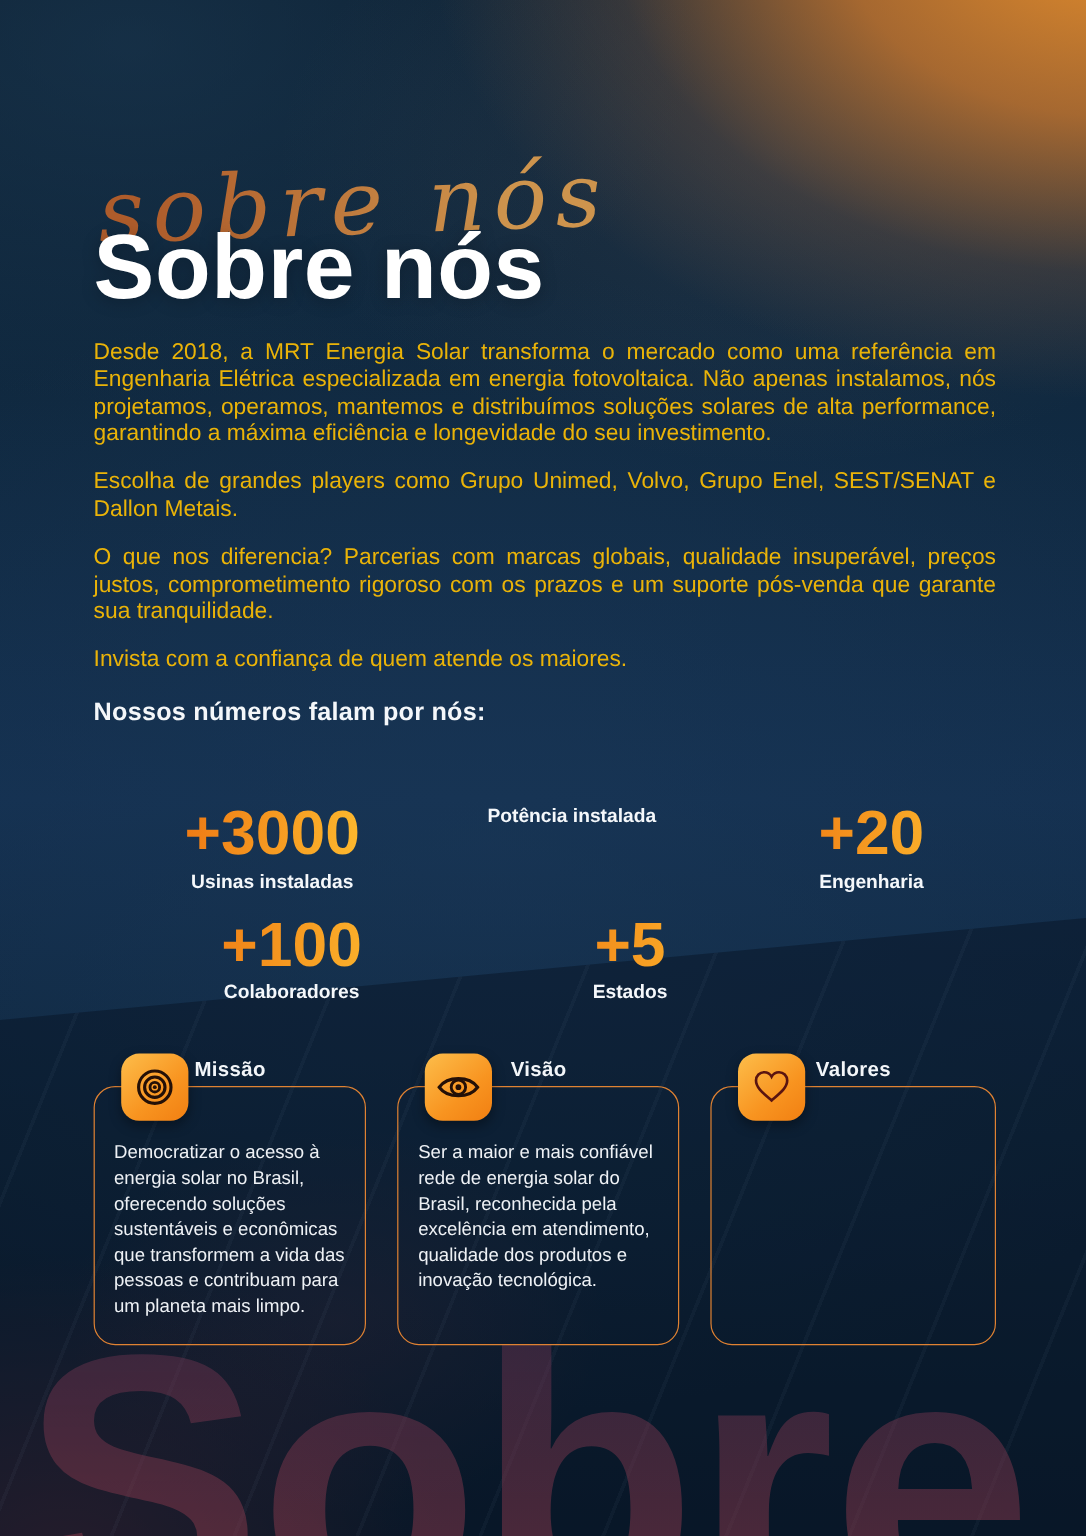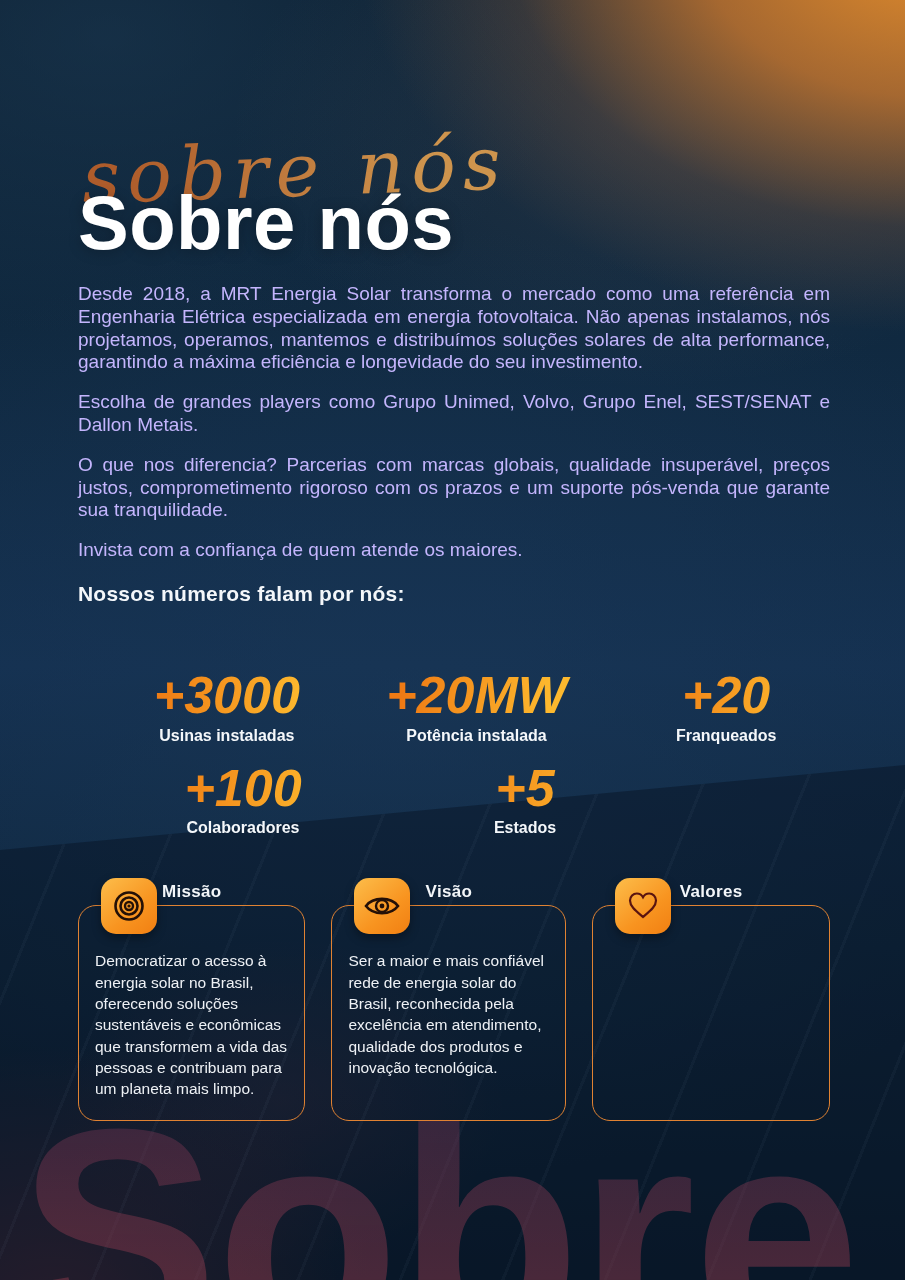--- a/index.html
+++ b/index.html
@@ -60,40 +60,40 @@
   }
   h1.page-title {
     position: relative;
     font-size: 76px; font-weight: 700; line-height: 1; color: #ffffff;
     letter-spacing: 0.5px;
     text-shadow: 0 2px 14px rgba(0,0,0,0.25);
   }
 
   .body-copy p {
     margin-top: 17px;
-    font-size: 19px; line-height: 1.2; color: #c4b5fd;
+    font-size: 19px; line-height: 1.2; color: #eab308;
     text-align: justify;
   }
   .body-copy p.first { margin-top: 22px; }
 
   h2.numbers-heading {
     margin-top: 20px;
     font-size: 21px; font-weight: 700; color: #f4f7fa; letter-spacing: 0.2px;
   }
 
   
   .stats { margin-top: 62px; }
   .stats-row { display: flex; padding-left: 45px; }
   .stats-row + .stats-row { margin-top: 16px; }
   .stat { width: 240px; text-align: center; }
   .stat + .stat { margin-left: 42px; }
   .stat-value {
     font-size: 52px; font-weight: 800; line-height: 1.05; letter-spacing: 0;
     background: linear-gradient(97deg, #ee7a14 15%, #fdb92e 85%);
-    -webkit-background-clip: text; background-clip: text; color: transparent; font-style: italic;
+    -webkit-background-clip: text; background-clip: text; color: transparent;
   }
   .stat-label {
     margin-top: 4px;
     font-size: 16px; font-weight: 700; color: #f5f8fb;
   }
 
   
   .cards { display: flex; margin-top: 40px; padding-left: -10px; }
   .card {
     position: relative;
@@ -149,26 +149,25 @@
 
     <h2 class="numbers-heading">Nossos números falam por nós:</h2>
 
     <section class="stats">
       <div class="stats-row">
         <div class="stat">
           <div class="stat-value">+3000</div>
           <div class="stat-label">Usinas instaladas</div>
         </div>
         <div class="stat">
-          <div class="stat-value">+20MW</div>
           <div class="stat-label">Potência instalada</div>
         </div>
         <div class="stat">
           <div class="stat-value">+20</div>
-          <div class="stat-label">Franqueados</div>
+          <div class="stat-label">Engenharia</div>
         </div>
       </div>
       <div class="stats-row">
         <div class="stat">
           <div class="stat-value">+100</div>
           <div class="stat-label">Colaboradores</div>
         </div>
         <div class="stat">
           <div class="stat-value">+5</div>
           <div class="stat-label">Estados</div>

